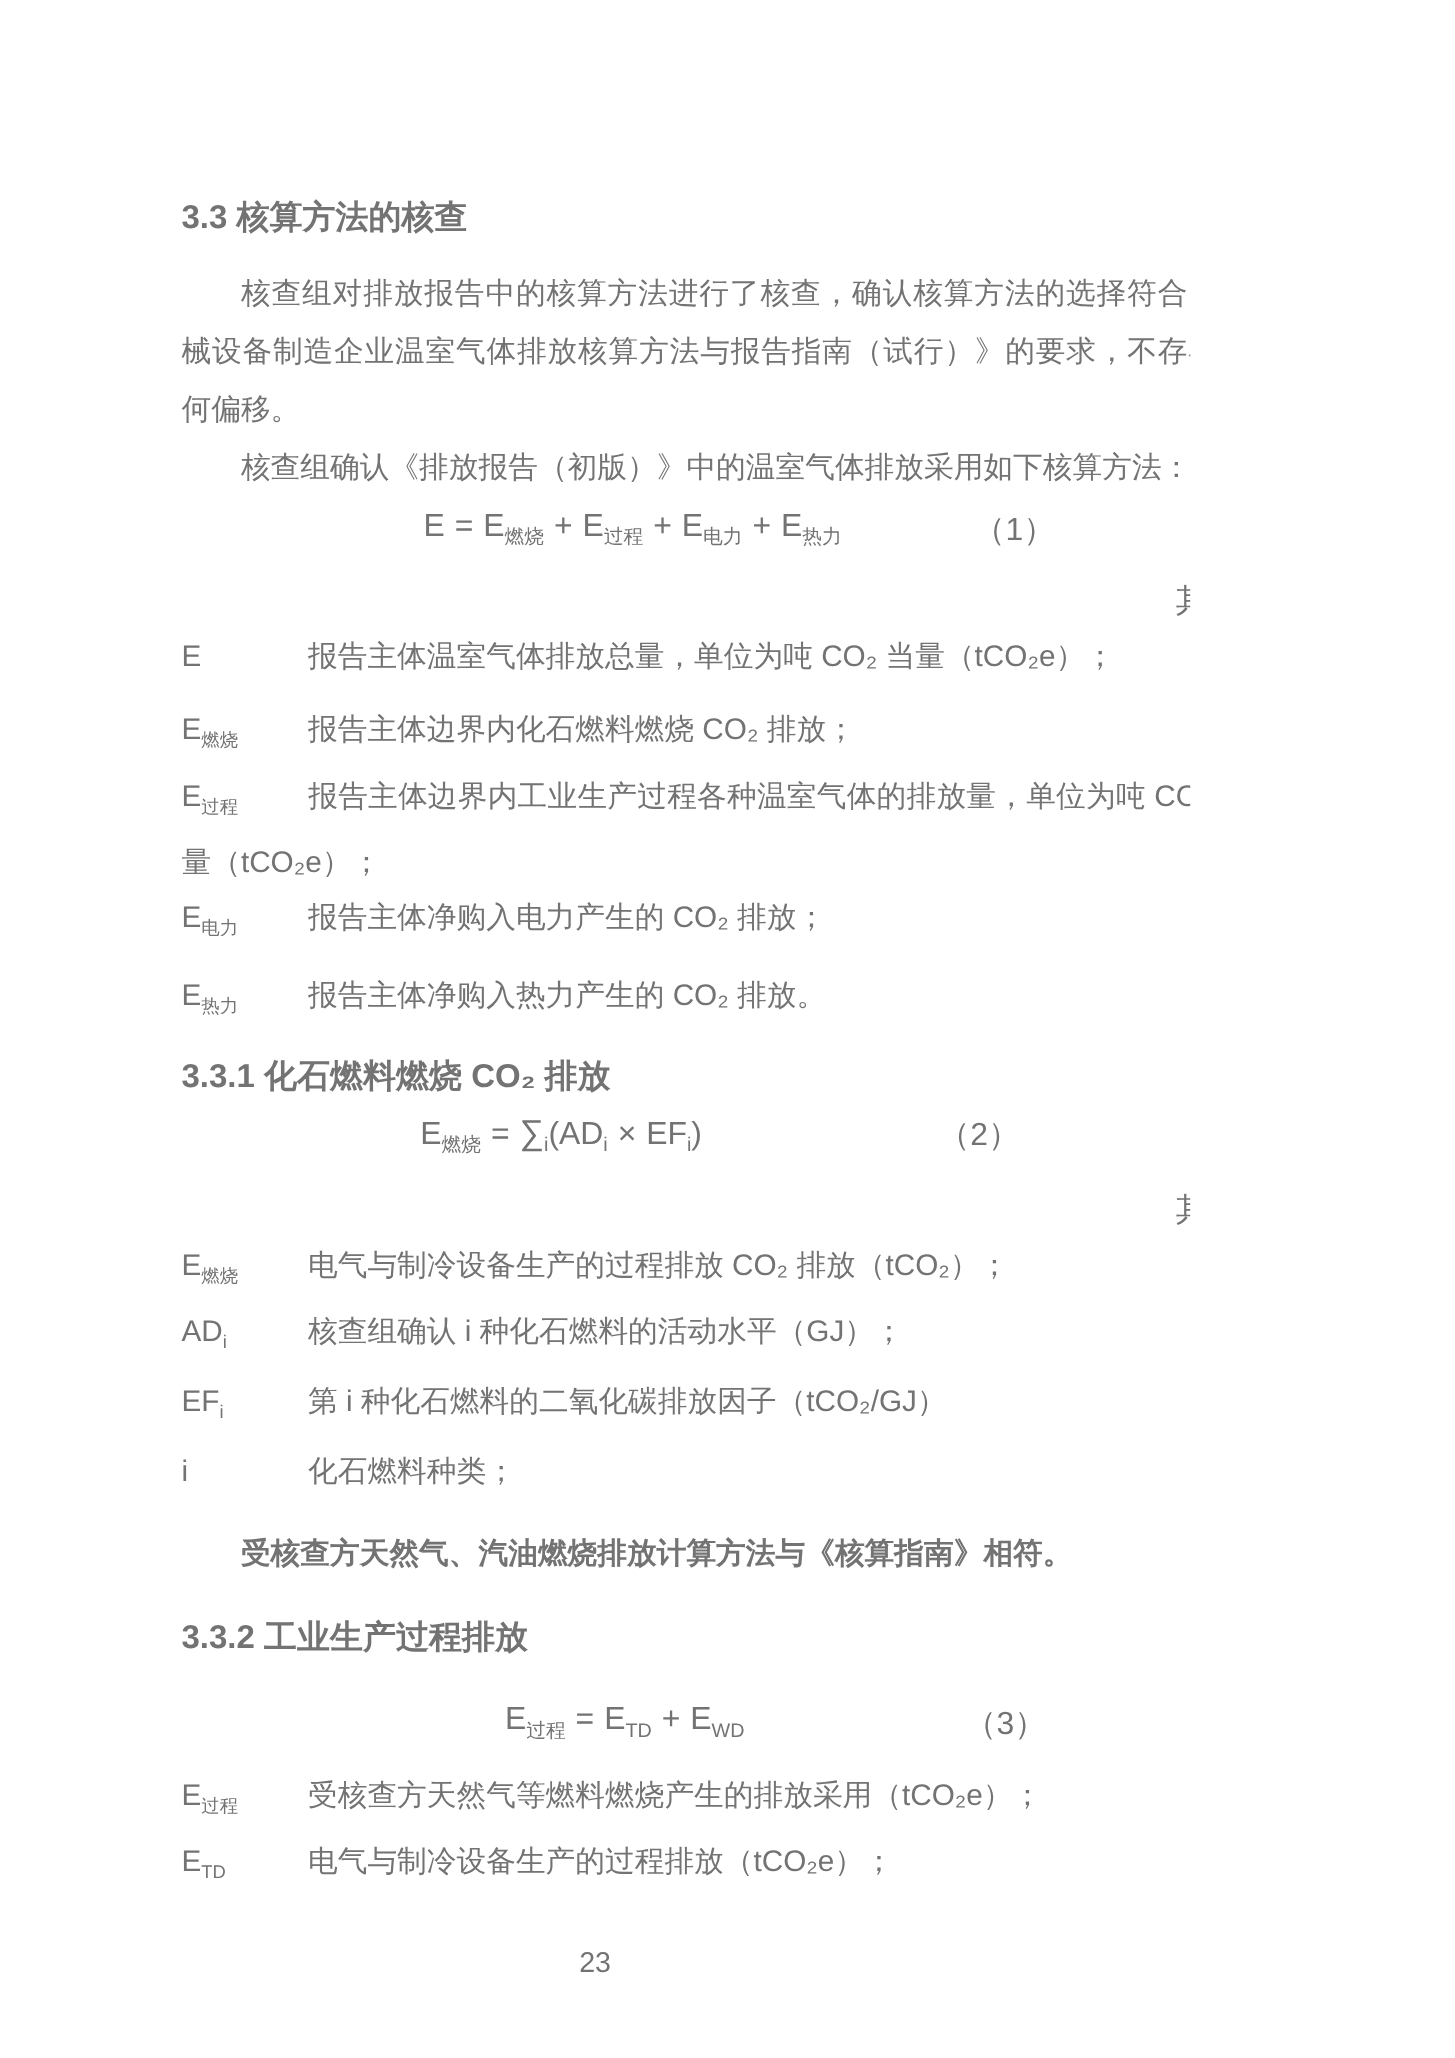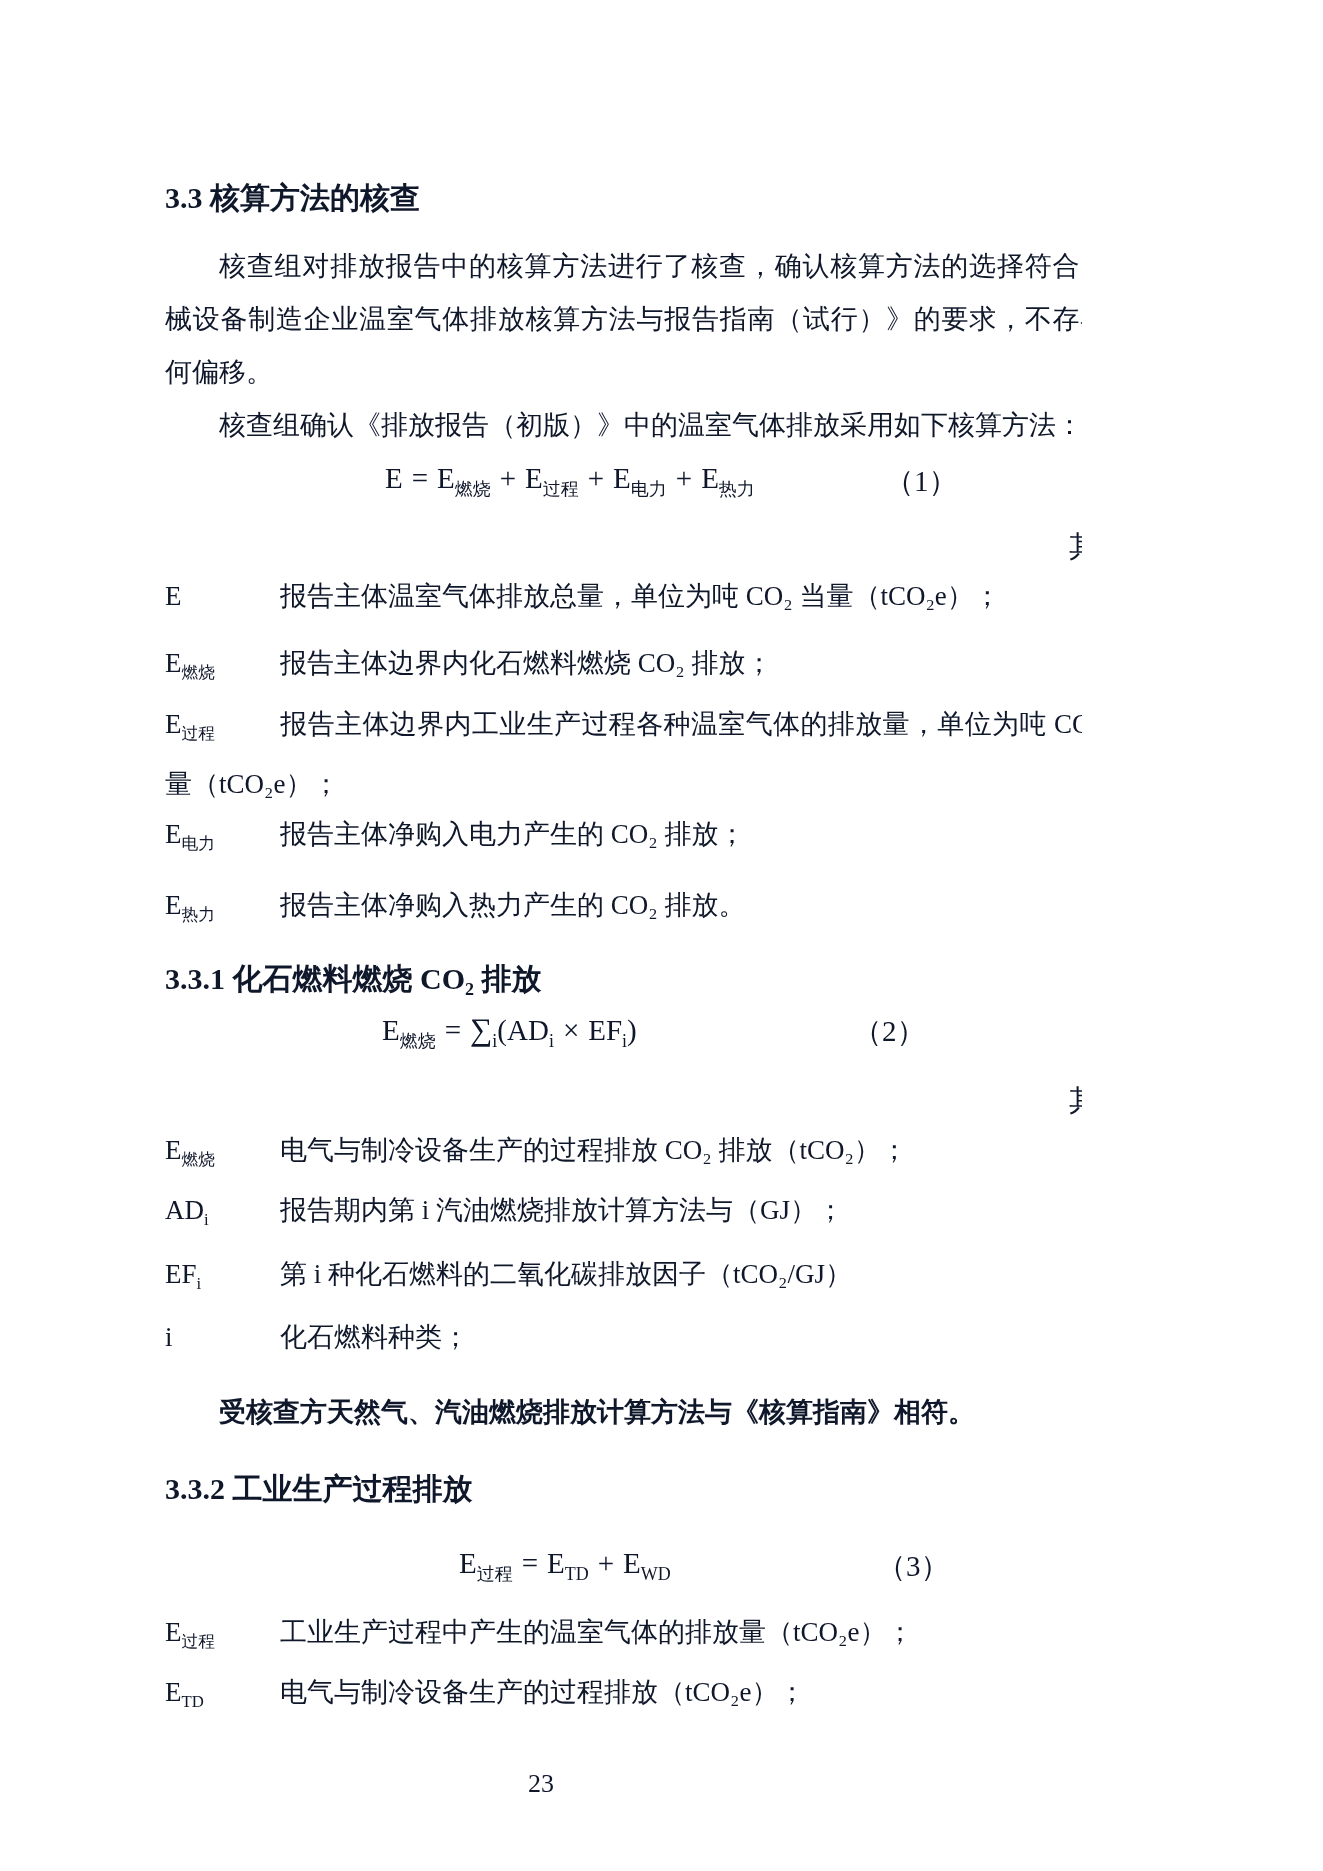--- a/index.html
+++ b/index.html
@@ -1,22 +1,22 @@
 <!DOCTYPE html>
 <html><head>
 <meta charset="utf-8">
 <style>
   html, body { margin: 0; padding: 0; background: #ffffff; }
   .page {
     position: relative;
     width: 1082px;
     height: 1871px;
     background: #ffffff;
-    color: #0f172a;
-    font-family: Liberation Serif, serif;
+    color: #737373;
+    font-family: Liberation Sans, sans-serif;
     overflow: hidden;
   }
   .content {
     position: absolute;
     left: 165px;
     top: 0;
     width: 970px;
   }
   .h1, .h2 {
     font-size: 30px;
@@ -115,32 +115,32 @@
 
 
     <div class="formula-row mt5">
       <span class="fx" style="left:217px"><span>E</span><sub>燃烧</sub><span class="op">=</span><span class="sigma">∑</span><sub>i</sub><span>(</span><span>AD</span><sub>i</sub><span class="op">×</span><span>EF</span><sub>i</sub><span>)</span></span>
       <span class="fnum" style="left:688px">（2）</span>
     </div>
 
     <div class="plain-row mt11">其中:</div>
 
     <div class="def-row"><span class="term"><span>E</span><sub>燃烧</sub></span><span>电气与制冷设备生产的过程排放 CO₂ 排放（tCO₂）；</span></div>
-    <div class="def-row"><span class="term"><span>AD</span><sub>i</sub></span><span>报告期内第 i 汽油燃烧排放计算方法与（GJ）；</span></div>
+    <div class="def-row"><span class="term"><span>AD</span><sub>i</sub></span><span>核查组确认 i 种化石燃料的活动水平（GJ）；</span></div>
     <div class="def-row mt3"><span class="term"><span>EF</span><sub>i</sub></span><span>第 i 种化石燃料的二氧化碳排放因子（tCO₂/GJ）</span></div>
     <div class="def-row mt3"><span class="term"><span>i</span><sub></sub></span><span>化石燃料种类；</span></div>
 
     <p class="note mt14">受核查方天然气、汽油燃烧排放计算方法与《核算指南》相符。</p>
 
     <h2 class="h2 mt32">3.3.2 工业生产过程排放</h2>
 
     <div class="formula-row mt30">
       <span class="fx" style="left:294px"><span>E</span><sub>过程</sub><span class="op">=</span><span>E</span><sub>TD</sub><span class="op">+</span><span>E</span><sub>WD</sub></span>
       <span class="fnum" style="left:712px">（3）</span>
     </div>
 
-    <div class="def-row mt8"><span class="term"><span>E</span><sub>过程</sub></span><span>工业生产过程中产生的温室气体的排放量（tCO₂e）；</span></div>
+    <div class="def-row mt8"><span class="term"><span>E</span><sub>过程</sub></span><span>受核查方天然气等燃料燃烧产生的排放采用（tCO₂e）；</span></div>
     <div class="def-row"><span class="term"><span>E</span><sub>TD</sub></span><span>电气与制冷设备生产的过程排放（tCO₂e）；</span></div>
 
   </div>
 
   <div class="page-number">23</div>
 </div>
 
 </body></html>

